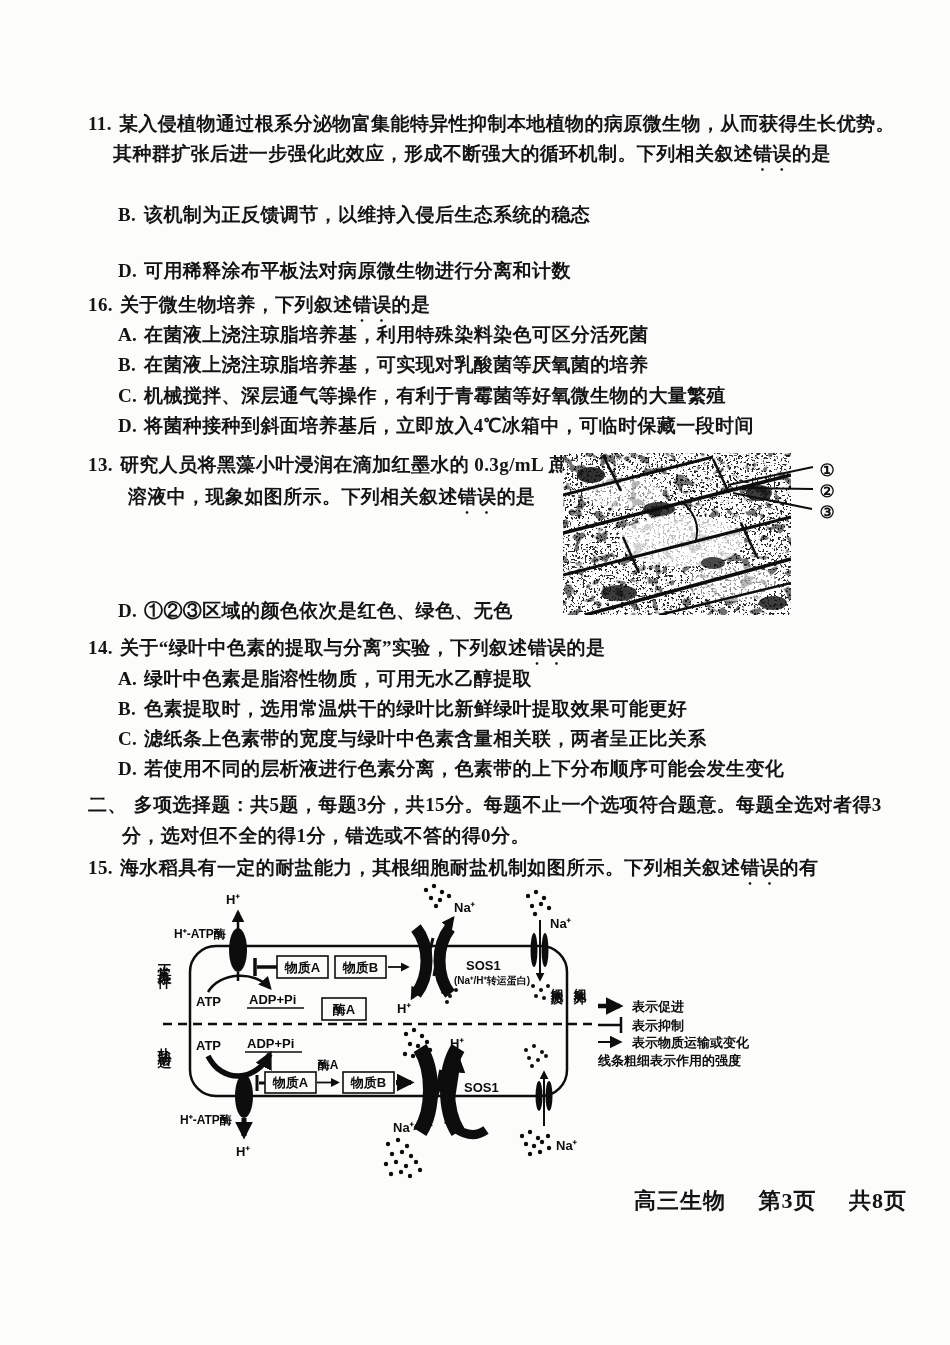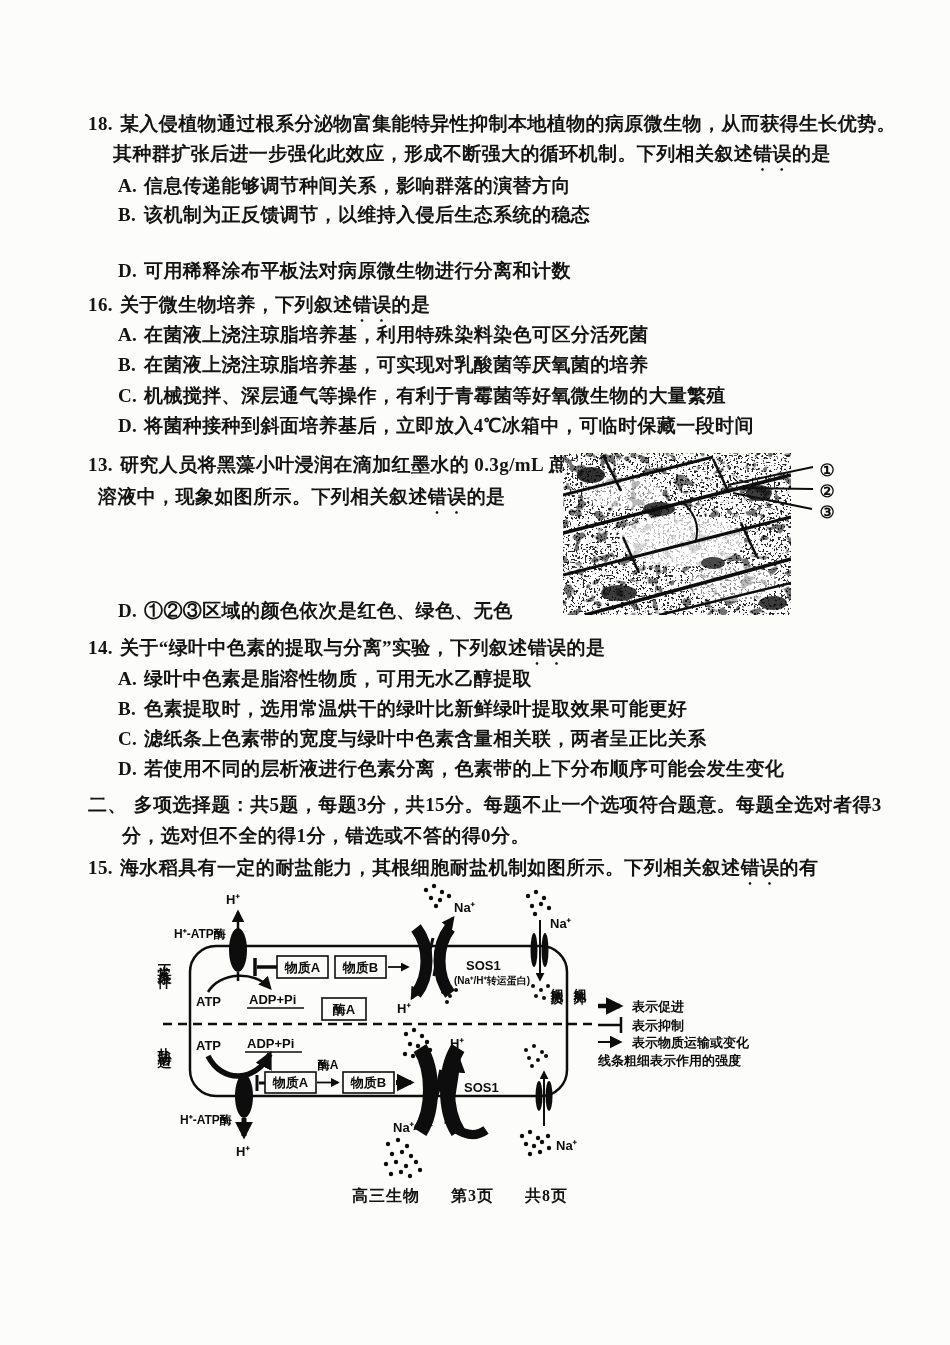--- a/index.html
+++ b/index.html
@@ -10,51 +10,50 @@
   .olabel{display:inline-block;width:26px;}
   .emph{-webkit-text-emphasis:filled dot #141414;-webkit-text-emphasis-position:under right;
         text-emphasis:filled dot #141414;text-emphasis-position:under right;}
   .vlab{position:absolute;writing-mode:vertical-rl;text-orientation:upright;
         font-family:"Liberation Sans",sans-serif;font-weight:700;color:#0d0d0d;}
   .vbig{font-size:14px;letter-spacing:4px;}
   .vsm{font-size:12.5px;letter-spacing:2px;}
   .diagram,.micro{position:absolute;}
   .dt{font-family:"Liberation Sans",sans-serif;font-weight:700;fill:#0d0d0d;}
   .t13{font-size:13px;} .t12{font-size:12px;} .t10{font-size:10px;} .t17{font-size:17px;}
-  .footer{position:absolute;left:0;top:1186px;width:920px;text-align:center;font-size:16px;letter-spacing:1px;}
+  .footer{position:absolute;left:0;top:1186px;width:920px;text-align:right;font-size:22px;letter-spacing:1px;}
   .footer span{margin:0 13px;}
   svg .ln{stroke:#0d0d0d;fill:none;}
 </style>
 </head>
 <body>
 
 <div class="page">
 
   <div class="line" style="left:88px;top:112px">
-    <span class="qn">18.</span><span>某入侵植物通过根系分泌物富集能特异性抑制本地植物的病原微生物，从而获得生长优势。</span>
+    <span class="qn">11.</span><span>某入侵植物通过根系分泌物富集能特异性抑制本地植物的病原微生物，从而获得生长优势。</span>
   </div>
   <div class="line" style="left:113px;top:142px">
     <span>其种群扩张后进一步强化此效应，形成不断强大的循环机制。下列相关叙述</span><span class="emph">错误</span><span>的是</span>
   </div>
-  <div class="line" style="left:118px;top:174px"><span class="olabel">A.</span><span>信息传递能够调节种间关系，影响群落的演替方向</span></div>
   <div class="line" style="left:118px;top:203px"><span class="olabel">B.</span><span>该机制为正反馈调节，以维持入侵后生态系统的稳态</span></div>
   <div class="line" style="left:118px;top:259px"><span class="olabel">D.</span><span>可用稀释涂布平板法对病原微生物进行分离和计数</span></div>
 
   <div class="line" style="left:88px;top:293px">
     <span class="qn">16.</span><span>关于微生物培养，下列叙述</span><span class="emph">错误</span><span>的是</span>
   </div>
   <div class="line" style="left:118px;top:323px"><span class="olabel">A.</span><span>在菌液上浇注琼脂培养基，利用特殊染料染色可区分活死菌</span></div>
   <div class="line" style="left:118px;top:353px"><span class="olabel">B.</span><span>在菌液上浇注琼脂培养基，可实现对乳酸菌等厌氧菌的培养</span></div>
   <div class="line" style="left:118px;top:384px"><span class="olabel">C.</span><span>机械搅拌、深层通气等操作，有利于青霉菌等好氧微生物的大量繁殖</span></div>
   <div class="line" style="left:118px;top:414px"><span class="olabel">D.</span><span>将菌种接种到斜面培养基后，立即放入4℃冰箱中，可临时保藏一段时间</span></div>
 
   <div class="line" style="left:88px;top:453px">
     <span class="qn">13.</span><span>研究人员将黑藻小叶浸润在滴加红墨水的 0.3g/mL 蔗糖</span>
   </div>
-  <div class="line" style="left:98px;top:485px">
+  <div class="line" style="left:128px;top:485px">
     <span>溶液中，现象如图所示。下列相关叙述</span><span class="emph">错误</span><span>的是</span>
   </div>
   <div class="line" style="left:118px;top:599px"><span class="olabel">D.</span><span>①②③区域的颜色依次是红色、绿色、无色</span></div>
 
   <div class="micro" style="left:563px;top:453px;width:290px;height:168px">
     <svg width="290" height="168" viewBox="0 0 290 168">
       <defs>
         <filter id="grain" x="0" y="0" width="100%" height="100%">
           <feTurbulence type="fractalNoise" baseFrequency="0.45" numOctaves="2" seed="3" result="n"></feTurbulence>
           <feColorMatrix in="n" type="matrix" values="0 0 0 0 0  0 0 0 0 0  0 0 0 0 0  10 10 10 0 -16.3"></feColorMatrix>

